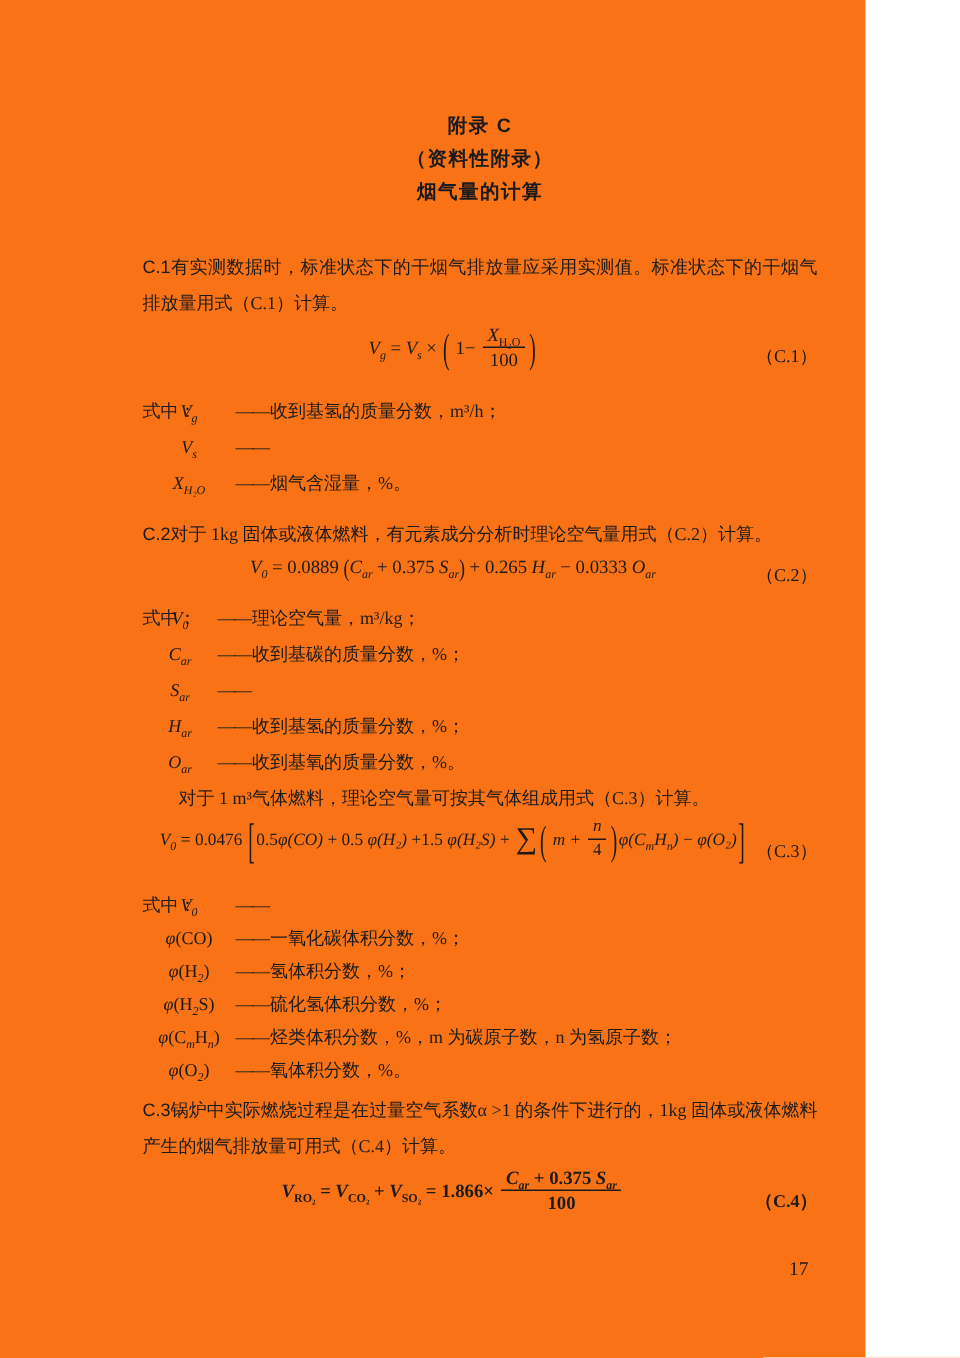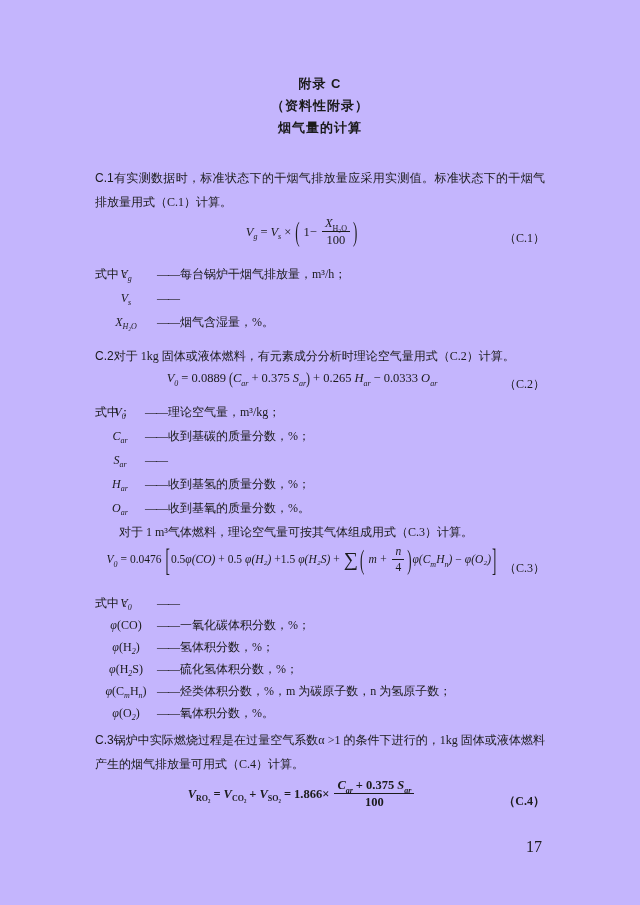--- a/index.html
+++ b/index.html
@@ -1,17 +1,17 @@
 <!DOCTYPE html>
 <html><head>
 <meta charset="utf-8">
 <style>
   html,body { margin:0; padding:0; background:#ffffff; }
   .page {
-    position:relative; width:640px; height:905px; background:#c4b5fd;
+    position:relative; width:577px; height:905px; background:#f97316;
     font-family:"Liberation Serif","DejaVu Serif","DejaVu Sans",serif;
     color:#1b1b1b; font-size:12px; overflow:hidden;
   }
   .content { position:absolute; left:95px; top:76px; width:450px; }
 
   
   .title-line {
     text-align:center; font-weight:700; font-size:13px; line-height:16px;
     font-family:"Liberation Sans","DejaVu Sans",sans-serif; letter-spacing:1px;
   }
@@ -49,21 +49,21 @@
   
   .def-row { position:relative; display:flex; line-height:24px; }
   .def-row.tight { line-height:22px; }
   .where { position:absolute; left:0; top:0; }
   .def-term { flex:0 0 62px; text-align:center; white-space:nowrap; }
   .def-term.w50 { flex-basis:50px; }
   .def-term sub { font-style:italic; }
   .def-dash { letter-spacing:-1px; margin-right:1px; white-space:nowrap; }
   .def-text { white-space:nowrap; }
 
-  .page-number { position:absolute; left:526px; top:838px; font-size:16px; }
+  .page-number { position:absolute; left:526px; top:838px; font-size:13px; }
 </style>
 </head>
 <body>
 
 <div class="page">
   <div class="content">
 
     <div class="title-line t1">附录 C</div>
     <div class="title-line t2">（资料性附录）</div>
     <div class="title-line t3">烟气量的计算</div>
@@ -73,21 +73,21 @@
     <div class="formula-row fc1">
       <span class="inner"><span class="fvar">V</span><sub class="fvar">g</sub><span class="op">=</span><span class="fvar">V</span><sub class="fvar">s</sub><span class="op">×</span><span class="bigp">(</span><span class="op">1−</span><span class="frac"><span class="num"><span class="fvar">X</span><sub>H₂O</sub></span><span class="den">100</span></span><span class="bigp">)</span></span>
       <span class="f-label">（C.1）</span>
     </div>
 
     <div>
       <div class="def-row">
         <span class="where">式中：</span>
         <span class="def-term"><span class="fvar">V</span><sub>g</sub></span>
         <span class="def-dash">——</span>
-        <span class="def-text">每台锅炉干烟气排放量，m³/h；</span>
+        <span class="def-text">收到基氢的质量分数，m³/h；</span>
       </div>
       <div class="def-row">
         <span class="def-term"><span class="fvar">V</span><sub>s</sub></span>
         <span class="def-dash">——</span>
       </div>
       <div class="def-row">
         <span class="def-term"><span class="fvar">X</span><sub>H₂O</sub></span>
         <span class="def-dash">——</span>
         <span class="def-text">烟气含湿量，%。</span>
       </div>

